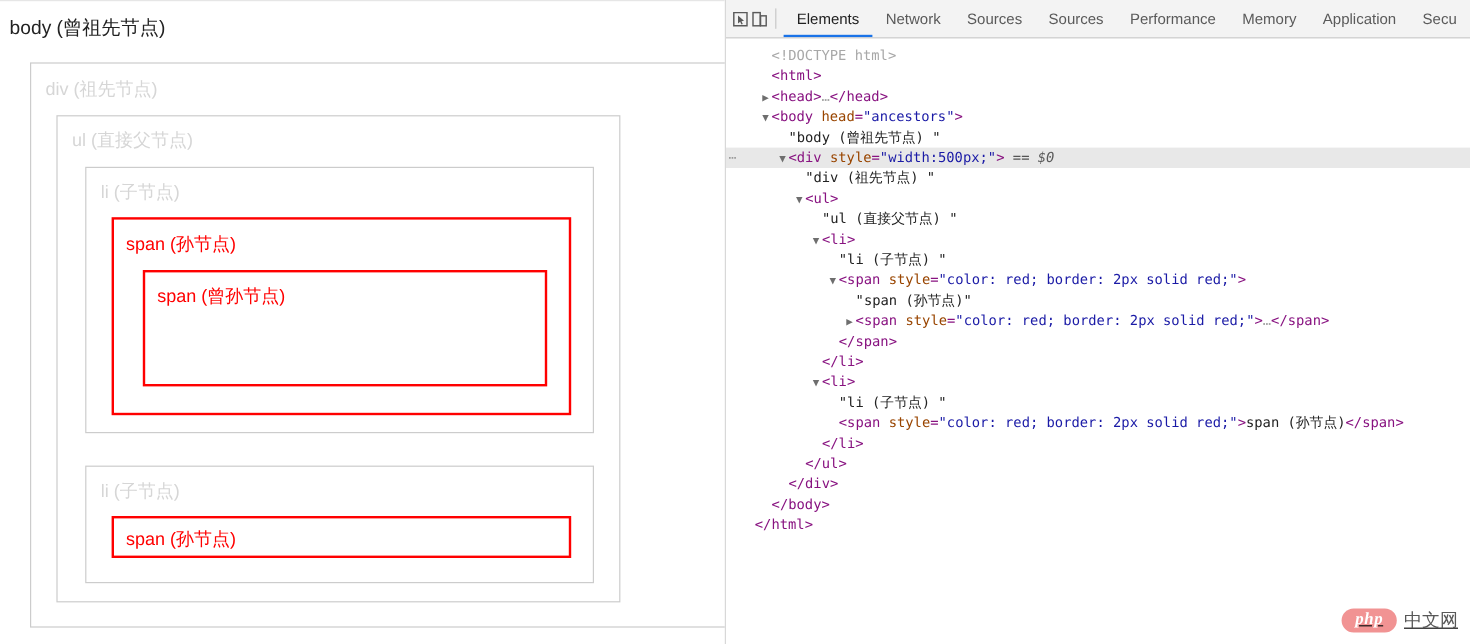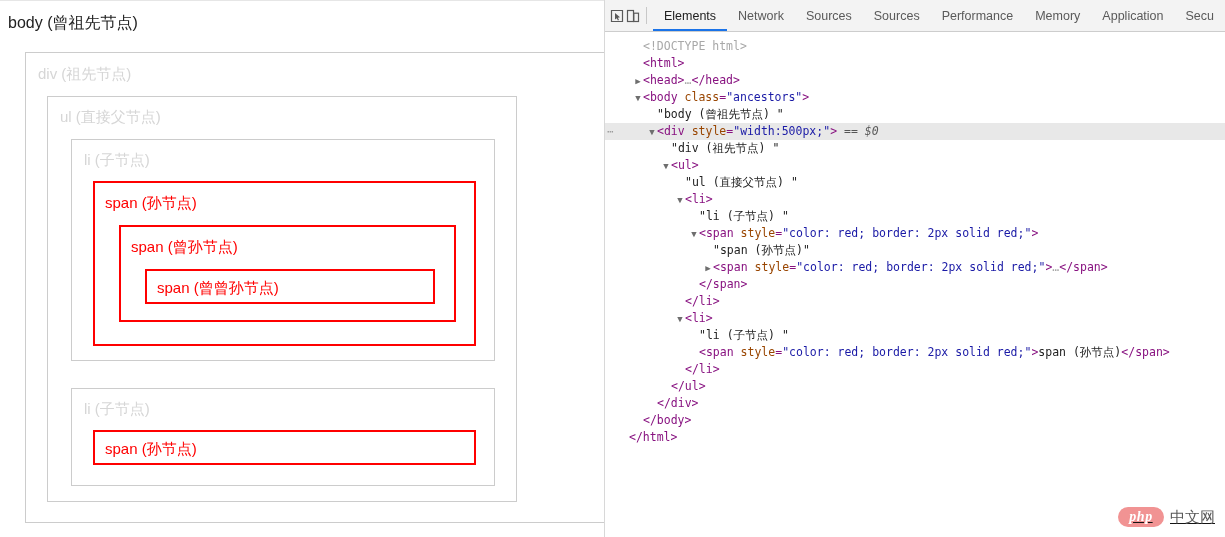--- a/index.html
+++ b/index.html
@@ -205,23 +205,20 @@
 
         <div class="box" id="box-li1">
           <span class="lbl">li (子节点)</span>
 
           <div class="red" id="red-sun1">
             <span class="lbl">span (孙节点)</span>
 
             <div class="red" id="red-zs">
               <span class="lbl">span (曾孙节点)</span>
 
-              <div class="red" id="red-zzs">
-                <span class="lbl">span (曾曾孙节点)</span>
-              </div>
             </div>
           </div>
         </div>
 
         <div class="box" id="box-li2">
           <span class="lbl">li (子节点)</span>
 
           <div class="red" id="red-sun2">
             <span class="lbl">span (孙节点)</span>
           </div>
@@ -270,21 +267,21 @@
       </div>
       <div class="dt-tab">
         <span>Secu</span>
       </div>
     </div>
 
     <div id="dt-tree">
         <div class="node" style="padding-left: 28px;"><span class="tw empty">·</span><span class="doctype">&lt;!DOCTYPE html&gt;</span></div>
         <div class="node" style="padding-left: 28px;"><span class="tw empty">·</span><span class="tag">&lt;html&gt;</span></div>
         <div class="node" style="padding-left: 28px;"><span class="tw">▶</span><span class="tag">&lt;head&gt;</span><span class="doctype">…</span><span class="tag">&lt;/head&gt;</span></div>
-        <div class="node" style="padding-left: 28px;"><span class="tw">▼</span><span class="tag">&lt;body</span> <span class="attr">class</span><span class="punc">=</span><span class="val">"ancestors"</span><span class="tag">&gt;</span></div>
+        <div class="node" style="padding-left: 28px;"><span class="tw">▼</span><span class="tag">&lt;body</span> <span class="attr">head</span><span class="punc">=</span><span class="val">"ancestors"</span><span class="tag">&gt;</span></div>
         <div class="node" style="padding-left: 42px;"><span class="tw empty">·</span><span class="txt">"body (曾祖先节点) "</span></div>
         <div class="node selected" style="padding-left: 42px;"><span class="gutter">⋯</span><span class="tw">▼</span><span class="tag">&lt;div</span> <span class="attr">style</span><span class="punc">=</span><span class="val">"width:500px;"</span><span class="tag">&gt;</span> <span class="eqsel">==</span> <span class="dollar">$0</span></div>
         <div class="node" style="padding-left: 56px;"><span class="tw empty">·</span><span class="txt">"div (祖先节点) "</span></div>
         <div class="node" style="padding-left: 56px;"><span class="tw">▼</span><span class="tag">&lt;ul&gt;</span></div>
         <div class="node" style="padding-left: 70px;"><span class="tw empty">·</span><span class="txt">"ul (直接父节点) "</span></div>
         <div class="node" style="padding-left: 70px;"><span class="tw">▼</span><span class="tag">&lt;li&gt;</span></div>
         <div class="node" style="padding-left: 84px;"><span class="tw empty">·</span><span class="txt">"li (子节点) "</span></div>
         <div class="node" style="padding-left: 84px;"><span class="tw">▼</span><span class="tag">&lt;span</span> <span class="attr">style</span><span class="punc">=</span><span class="val">"color: red; border: 2px solid red;"</span><span class="tag">&gt;</span></div>
         <div class="node" style="padding-left: 98px;"><span class="tw empty">·</span><span class="txt">"span (孙节点)"</span></div>
         <div class="node" style="padding-left: 98px;"><span class="tw">▶</span><span class="tag">&lt;span</span> <span class="attr">style</span><span class="punc">=</span><span class="val">"color: red; border: 2px solid red;"</span><span class="tag">&gt;</span><span class="doctype">…</span><span class="tag">&lt;/span&gt;</span></div>

